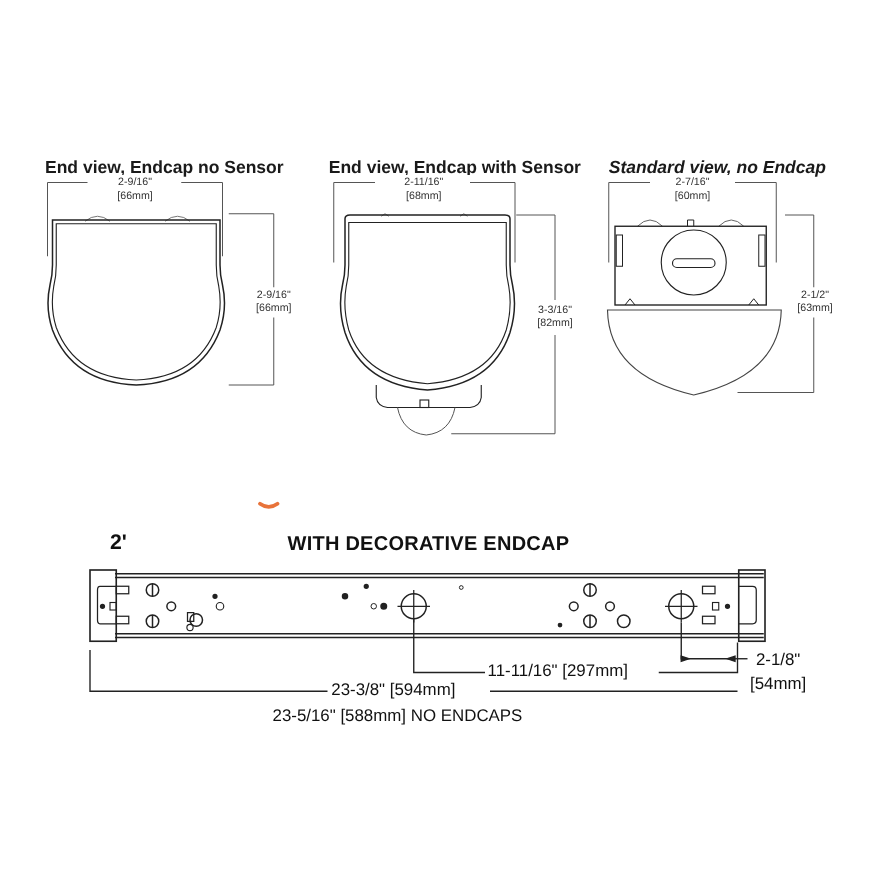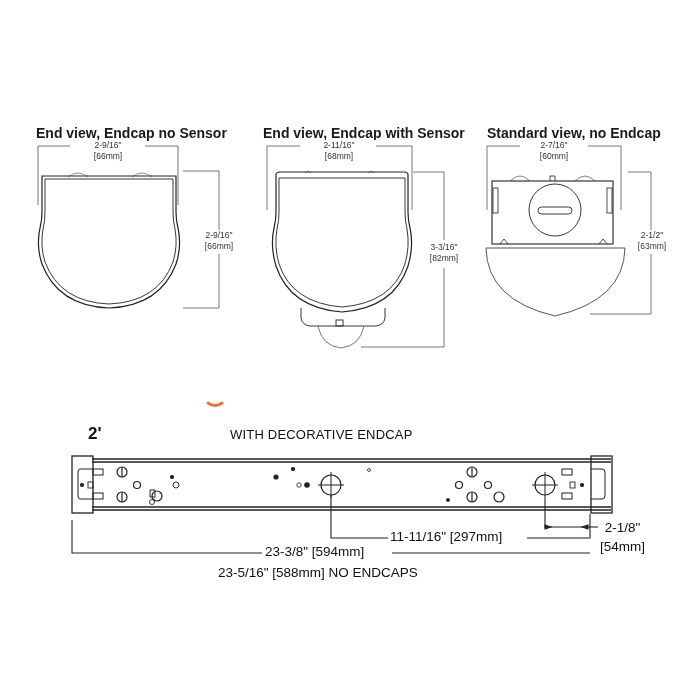--- a/index.html
+++ b/index.html
@@ -1,21 +1,21 @@
 <!DOCTYPE html>
 <html><head>
 <meta charset="utf-8">
 <style>
   html, body { margin:0; padding:0; background:#ffffff; }
   body { width:700px; height:700px; position:relative; overflow:hidden; font-family:"Liberation Sans", sans-serif; color:#111; }
   .abs { position:absolute; }
   .view-title { font-size:14px; font-weight:bold; color:#1a1a1a; white-space:nowrap; }
   .dim { font-size:8.5px; color:#333; text-align:center; line-height:11px; white-space:nowrap; background:#fff; }
   .big-label { font-size:17px; font-weight:bold; }
-  .section-title { font-size:13px; font-weight:normal; letter-spacing:0.2px; }
+  .section-title { font-size:16px; font-weight:bold; letter-spacing:0.2px; }
   .bottom-dim { font-size:13.5px; color:#111; white-space:nowrap; background:#fff; }
   svg { position:absolute; left:0; top:0; }
 </style>
 </head>
 <body>
 
 <svg width="700" height="700" viewBox="0 0 700 700">
 
   <g fill="none" stroke="#222" stroke-width="1.2">
 
@@ -144,21 +144,21 @@
 <div class="abs view-title" style="left:263px;top:125px;">End view, Endcap with Sensor</div>
 <div class="abs dim" style="left:302px;top:140px;width:74px;">
   <div>2-11/16"</div>
   <div>[68mm]</div>
 </div>
 <div class="abs dim" style="left:421px;top:242px;width:46px;">
   <div>3-3/16"</div>
   <div>[82mm]</div>
 </div>
 
-<div class="abs view-title" style="left:487px;top:125px;">Standard view, no Endcap</div>
+<div class="abs view-title" style="left:487px;top:125px;font-style:italic;">Standard view, no Endcap</div>
 <div class="abs dim" style="left:520px;top:140px;width:68px;">
   <div>2-7/16"</div>
   <div>[60mm]</div>
 </div>
 <div class="abs dim" style="left:630px;top:230px;width:44px;">
   <div>2-1/2"</div>
   <div>[63mm]</div>
 </div>
 
 <div class="abs big-label" style="left:88px;top:424px;">2'</div>

